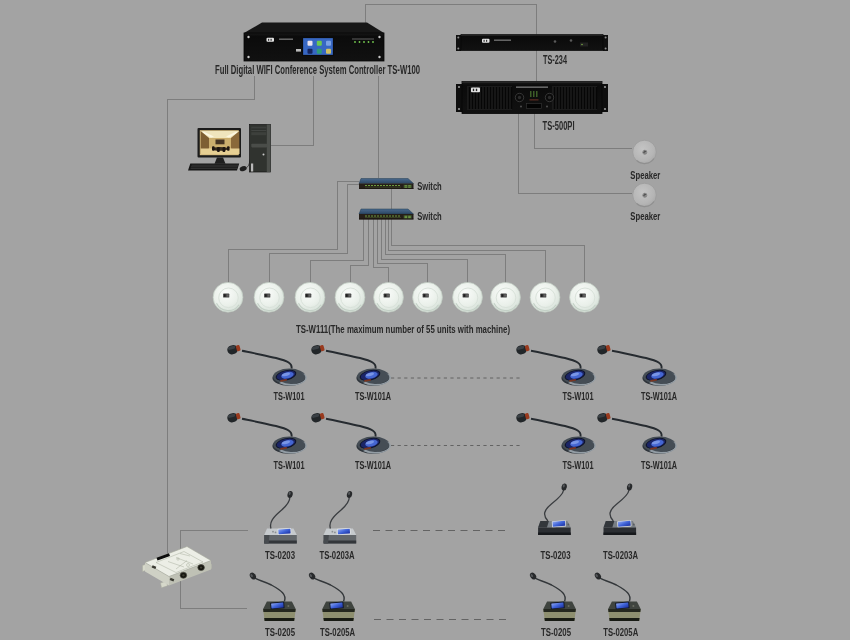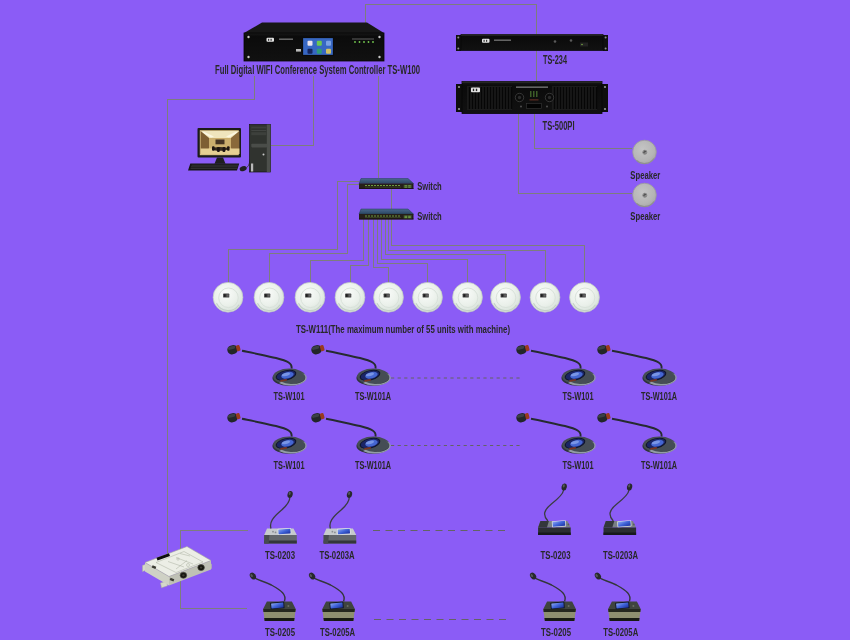--- a/index.html
+++ b/index.html
@@ -1,14 +1,14 @@
 <!DOCTYPE html>
 <html><head><meta charset="utf-8"><title>d</title><style>
 html,body{margin:0;padding:0;background:#fff;}
-#c{position:relative;width:850px;height:640px;background:#8b5cf6;overflow:hidden;}
+#c{position:relative;width:850px;height:640px;background:#a3a3a3;overflow:hidden;}
 text{font-family:"Liberation Sans",sans-serif;font-weight:bold;fill:#282828;}
 </style></head><body>
 <div id="c">
 <svg width="850" height="640" viewBox="0 0 850 640">
 <defs>
 <linearGradient id="scr" x1="0" y1="0" x2="1" y2="1">
  <stop offset="0" stop-color="#8fa8f2"></stop>
           <stop offset="0.5" stop-color="#3f63d8"></stop>
           <stop offset="1" stop-color="#1b2f9e"></stop>
 </linearGradient>

